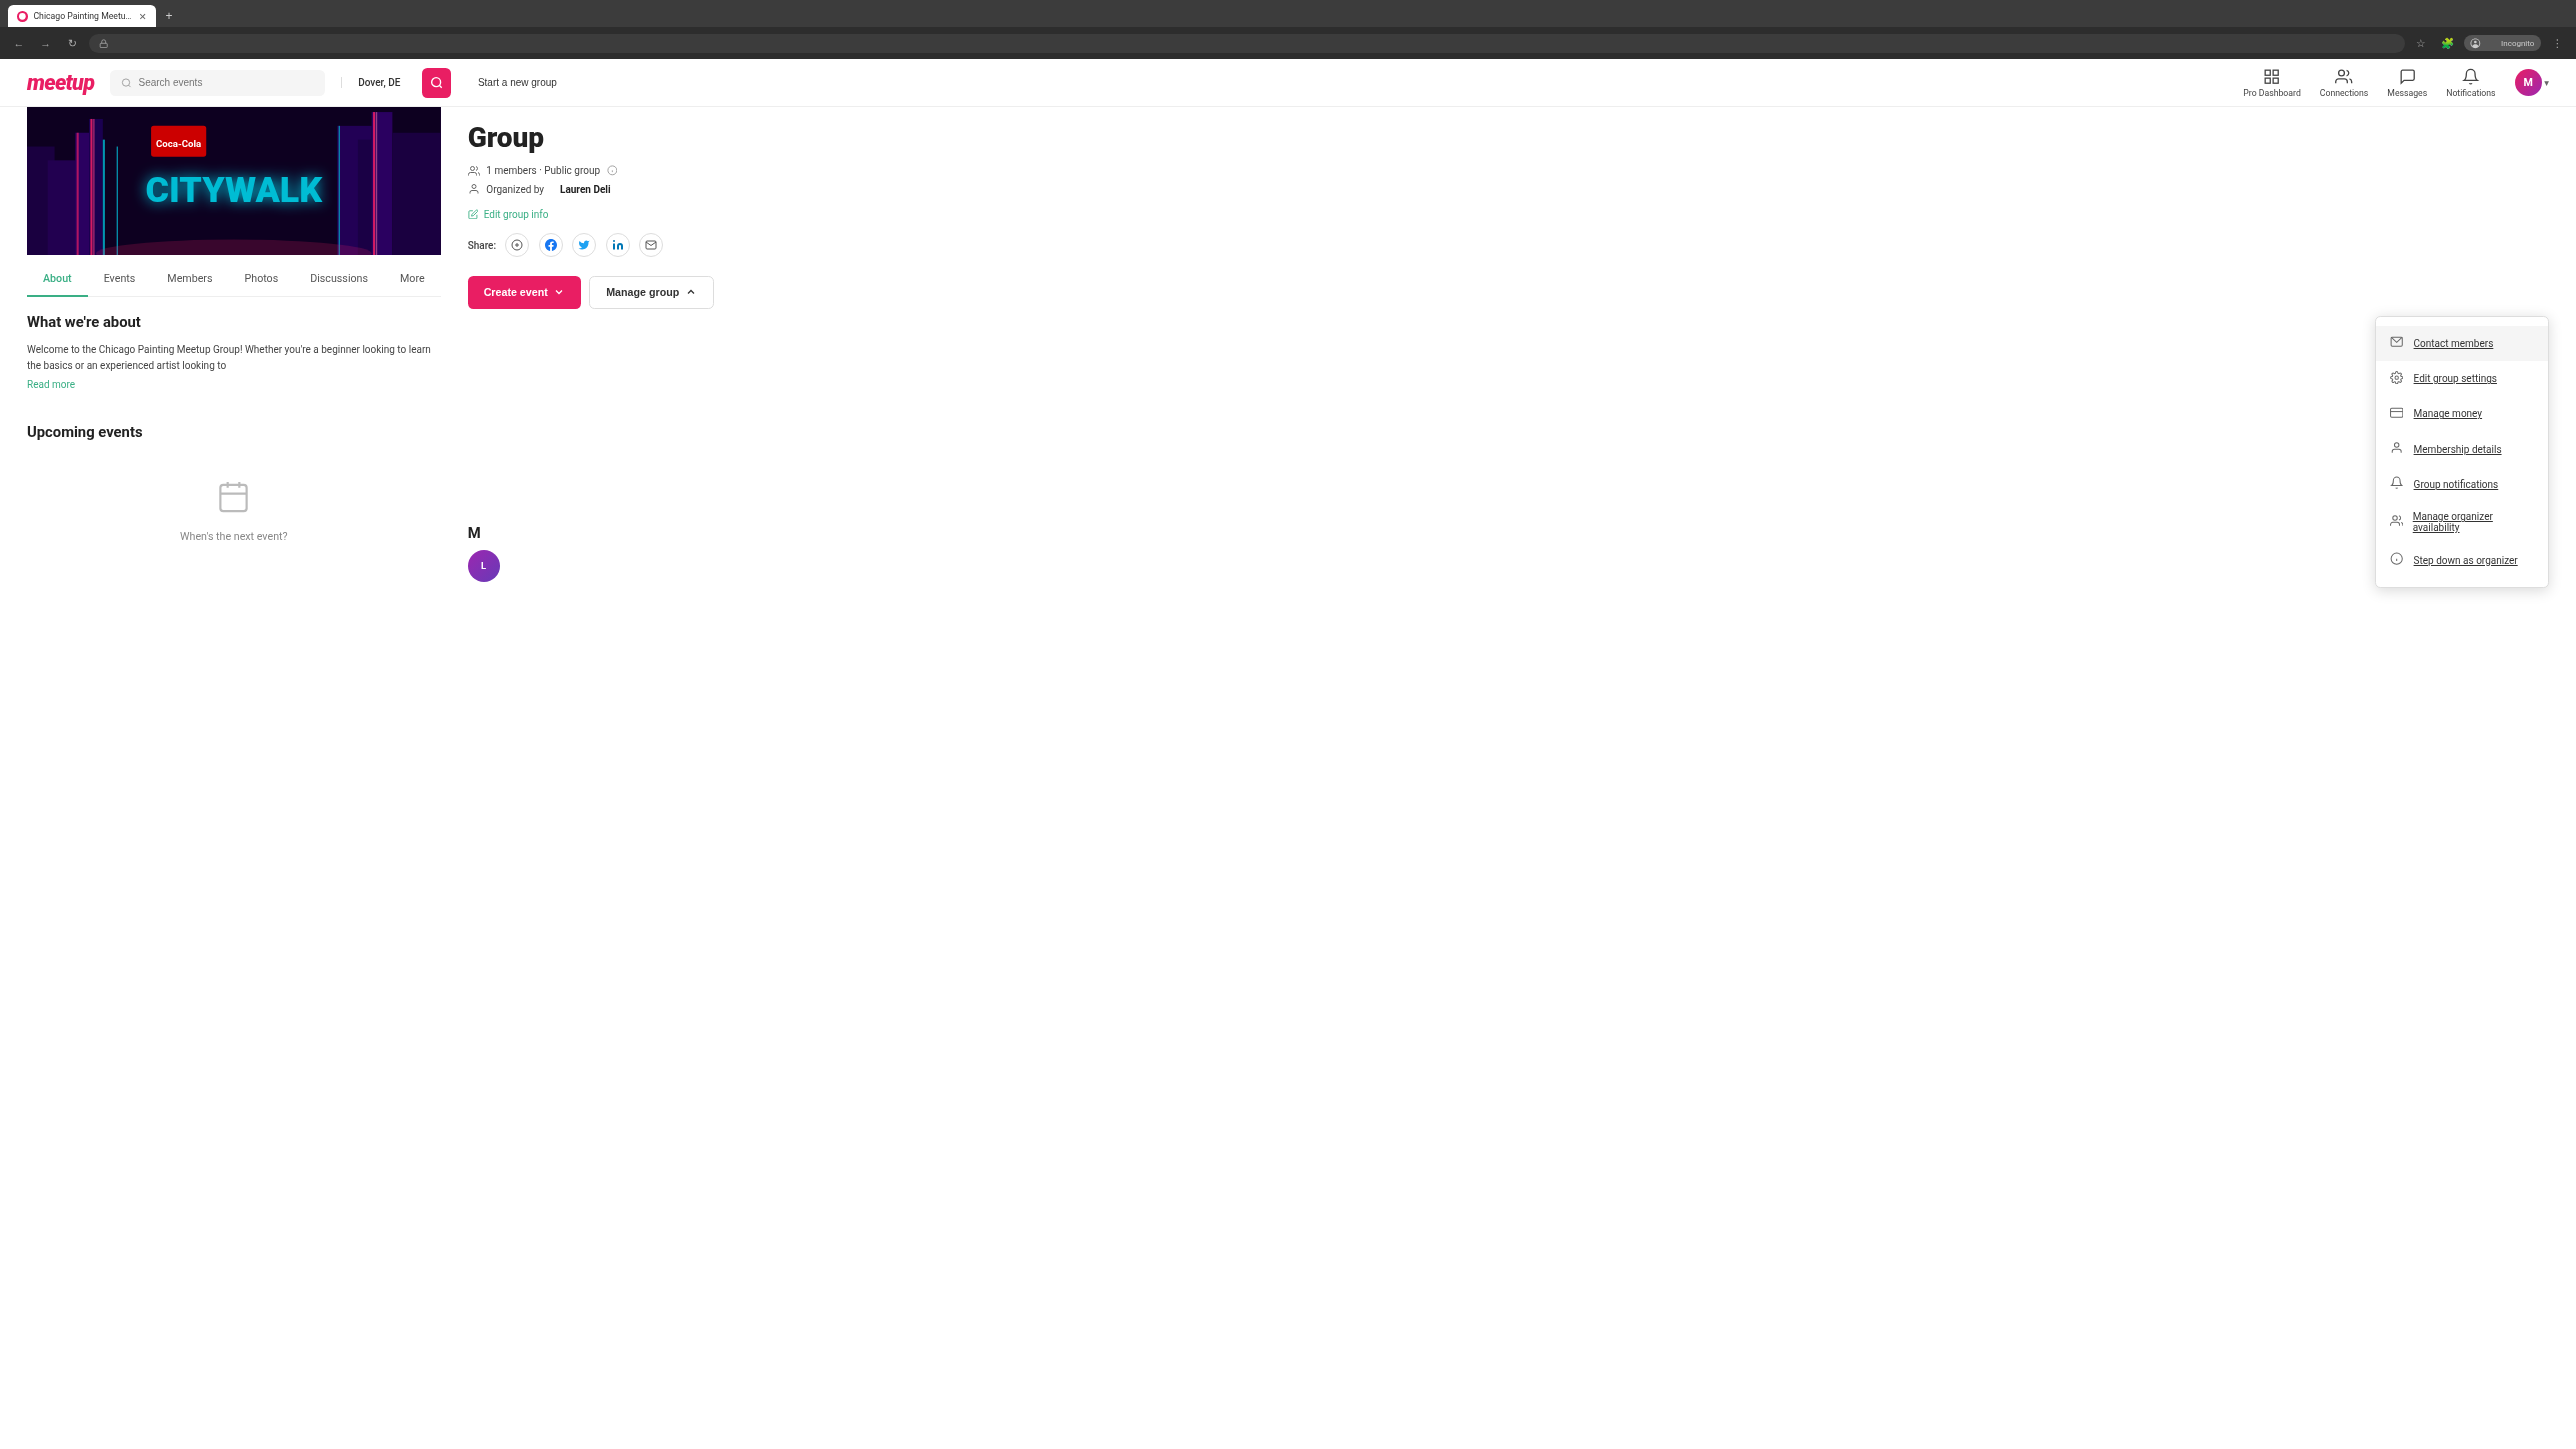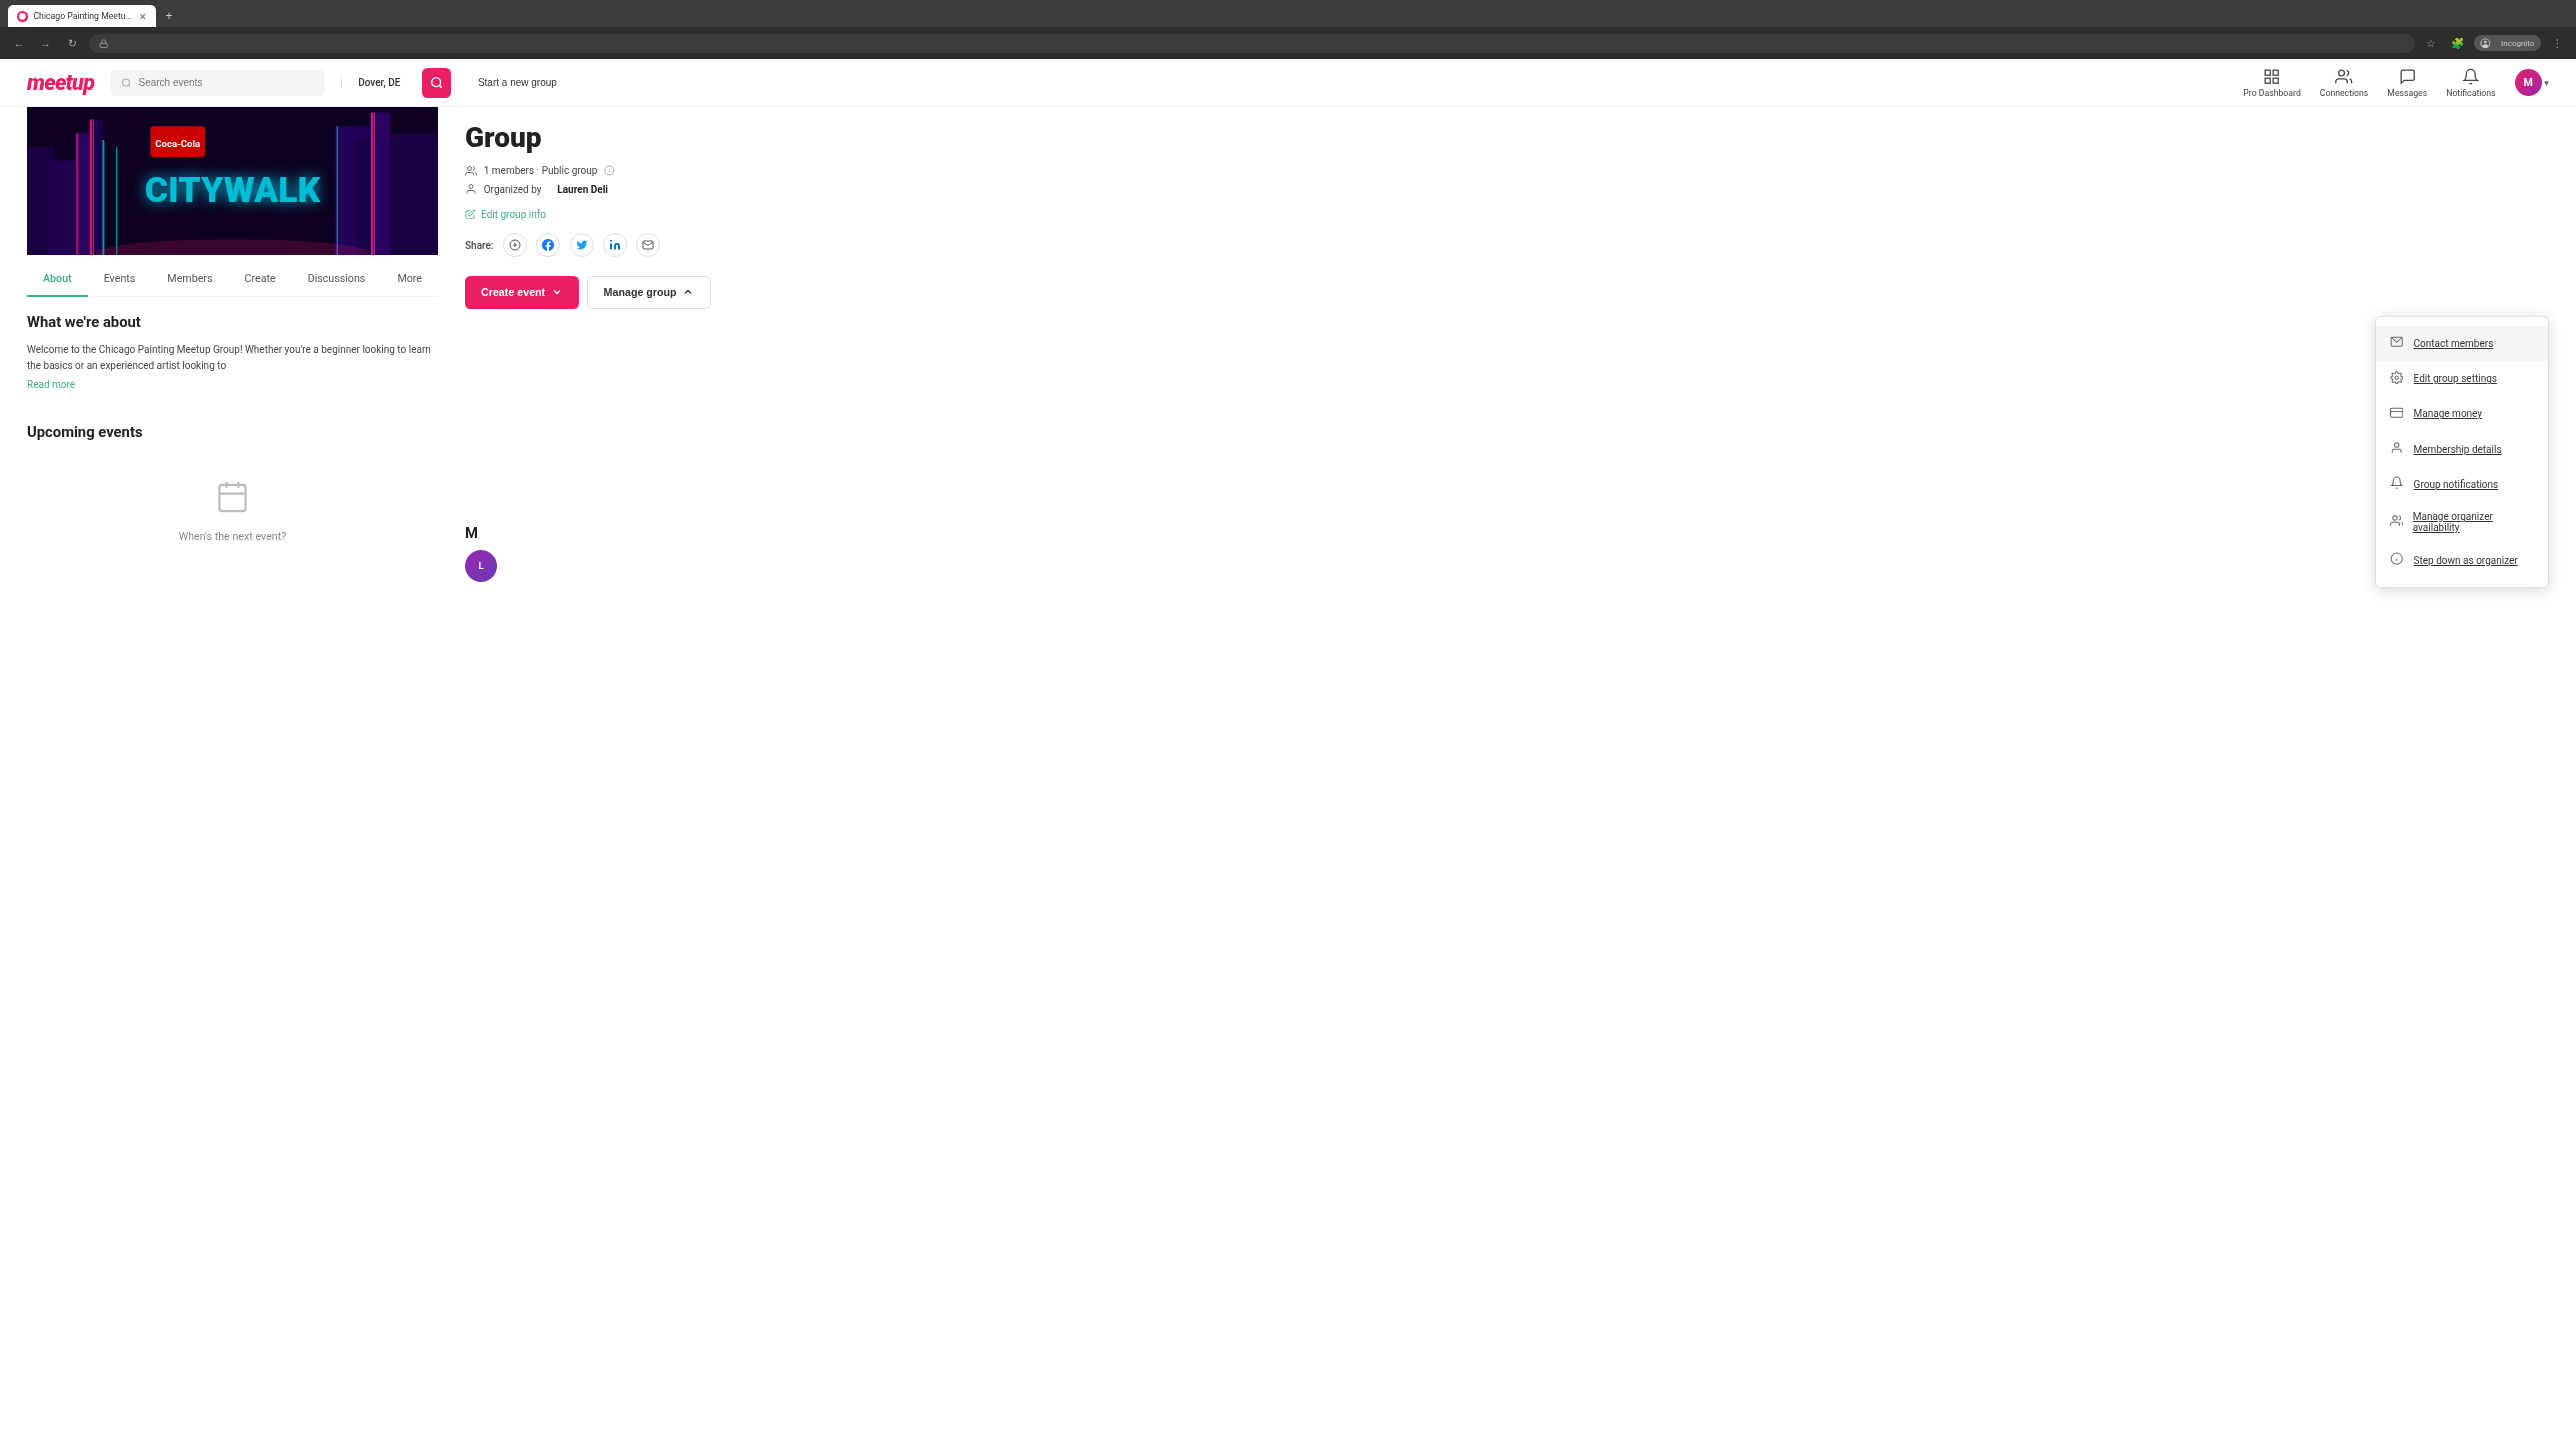--- a/index.html
+++ b/index.html
@@ -12,21 +12,21 @@
     .browser-tab .favicon { width: 10.7px; height: 10.7px; background: #e91e63; border-radius: 50%; display: flex; align-items: center; justify-content: center; }
     .browser-tab .tab-title { flex: 1; overflow: hidden; text-overflow: ellipsis; white-space: nowrap; font-size: 8.7px; }
     .browser-tab .close-tab { cursor: pointer; color: #666; font-size: 9.4px; }
     .new-tab-btn { background: none; border: none; color: #ccc; font-size: 12px; cursor: pointer; padding: 2.7px 6.7px; border-radius: 50%; }
     .browser-controls { display: flex; align-items: center; background: #2d2d2d; padding: 5.4px 8px; gap: 5.4px; }
     .nav-btn { background: none; border: none; color: #aaa; font-size: 10.7px; cursor: pointer; width: 21.5px; height: 21.5px; border-radius: 50%; display: flex; align-items: center; justify-content: center; }
     .address-bar { flex: 1; background: #3c3c3c; border: none; border-radius: 13.4px; padding: 4px 10.7px; color: #eee; font-size: 9.4px; display: flex; align-items: center; gap: 5.4px; }
     .address-bar-url { flex: 1; background: none; border: none; color: #eee; font-size: 9.4px; outline: none; }
     .browser-actions { display: flex; align-items: center; gap: 5.4px; }
     .browser-action-btn { background: none; border: none; color: #aaa; font-size: 10.7px; cursor: pointer; width: 21.5px; height: 21.5px; border-radius: 50%; display: flex; align-items: center; justify-content: center; }
-    .incognito-badge { background: #555; color: #ccc; font-size: 8px; padding: 2.7px 6.7px; border-radius: 8px; display: flex; align-items: center; gap: 10px; text-align: center; }
+    .incognito-badge { background: #555; color: #ccc; font-size: 8px; padding: 2.7px 6.7px; border-radius: 8px; display: flex; align-items: center; gap: 20px; text-align: center; }
 
     
     .page { background: #fff; min-height: 604px; }
 
     
     .site-header { display: flex; align-items: center; padding: 0 27px; height: 48px; border-bottom: 0.7px solid #eee; gap: 16px; }
     .logo { color: #e91e63; font-size: 21.5px; font-weight: 900; font-style: italic; letter-spacing: -0.7px; }
     .search-bar { display: flex; align-items: center; background: #f5f5f5; border-radius: 5.4px; padding: 6.7px 10.7px; gap: 6.7px; flex: 0 0 215px; }
     .search-bar input { background: none; border: none; outline: none; font-size: 10px; color: #666; width: 100%; }
     .location-text { font-size: 10px; color: #333; font-weight: 500; border-left: 1.3px solid #ddd; padding-left: 16px; }
@@ -230,21 +230,21 @@
           <text x="300" y="140" fill="#00bcd4" font-size="52" font-weight="900" text-anchor="middle" style="filter:drop-shadow(0 0 10px #00bcd4)">CITYWALK</text>
 
           <ellipse cx="300" cy="215" rx="200" ry="20" fill="#e91e63" opacity="0.2"></ellipse>
         </svg>
       </div>
 
       <nav class="tabs">
         <a class="tab-item active">About</a>
         <a class="tab-item">Events</a>
         <a class="tab-item">Members</a>
-        <a class="tab-item">Create</a>
+        <a class="tab-item">Photos</a>
         <a class="tab-item">Discussions</a>
         <a class="tab-item">More</a>
       </nav>
 
       <div class="about-section">
         <h2 class="about-title">What we're about</h2>
         <p class="about-text">Welcome to the Chicago Painting Meetup Group! Whether you're a beginner looking to learn the basics or an experienced artist looking to</p>
         <a class="read-more">Read more</a>
       </div>
 

